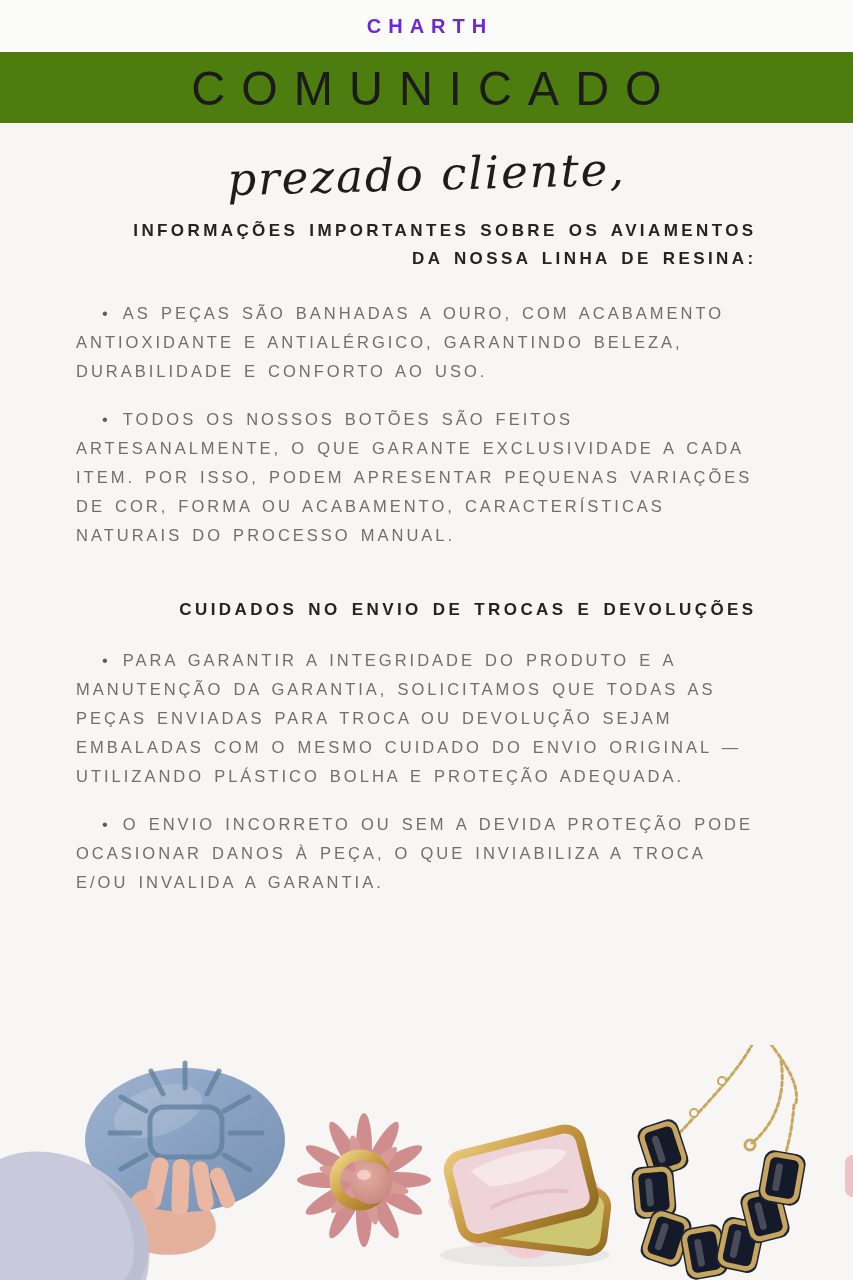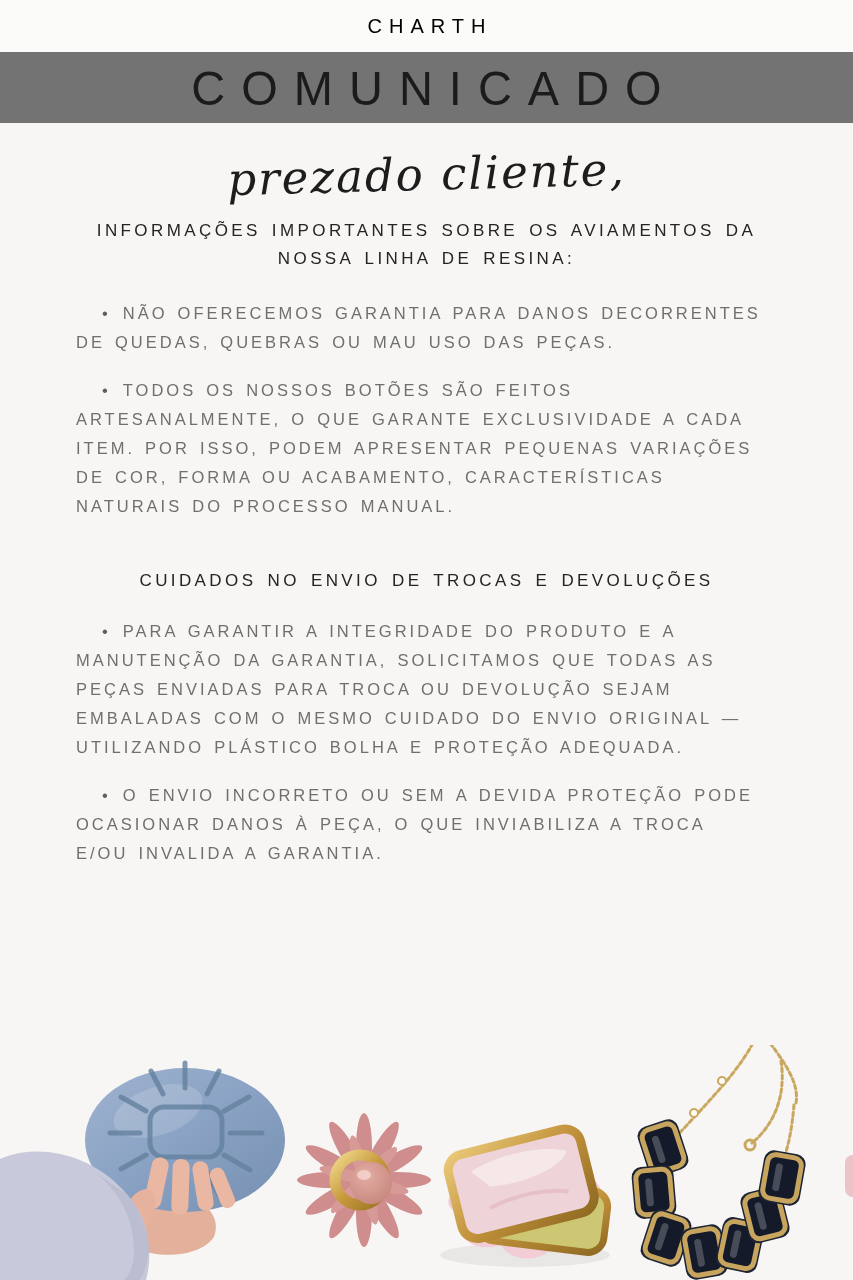--- a/index.html
+++ b/index.html
@@ -8,39 +8,39 @@
     background:#f7f6f4;
     font-family:"Liberation Sans",sans-serif;
     -webkit-font-smoothing:antialiased;
   }
   .topbar{
     height:52px;background:#fbfbfa;
     display:flex;align-items:center;justify-content:center;
   }
   .brand{
     font-size:20px;letter-spacing:7px;padding-left:7px;
-    color:#000000;font-weight:400;
+    color:#6d28d9;font-weight:700;
   }
   .banner{
-    height:71px;background:#737373;
+    height:71px;background:#4d7c0f;
     display:flex;align-items:center;justify-content:center;
   }
   .banner-title{
     font-size:47px;letter-spacing:16px;padding-left:16px;
     color:#1b1b1b;font-weight:400;transform:scaleY(1.04);
   }
   .greeting{
     margin:25px 0 16px;text-align:center;
     font-family:"DejaVu Serif",serif;font-style:italic;
     font-size:45px;color:#1d1d1d;letter-spacing:2px;
     transform:rotate(-1.5deg);
   }
   .sec-heading{
-    margin:0 auto 26px;max-width:660px;text-align:center;
-    font-size:17px;font-weight:normal;letter-spacing:3.4px;word-spacing:3px;
+    margin:0 auto 26px;max-width:660px;text-align:right;
+    font-size:17px;font-weight:bold;letter-spacing:3.4px;word-spacing:3px;
     line-height:28px;color:#242424;
   }
   .sec-heading.second{margin-top:46px;margin-bottom:22px;}
   .bullets{width:688px;margin:0 0 0 76px;}
   p.bullet{
     margin:19px 0;line-height:29px;text-indent:26px;
     font-size:16.5px;letter-spacing:3px;word-spacing:2.5px;
     color:#6f6f6f;
   }
   p.bullet .dot{margin-right:12px;color:#5e5e5e;}
@@ -67,21 +67,21 @@
 <div class="banner">
   <div class="banner-title">COMUNICADO</div>
 </div>
 
 <div class="greeting">prezado cliente,</div>
 
 <main>
   <h2 class="sec-heading">INFORMAÇÕES IMPORTANTES SOBRE OS AVIAMENTOS DA NOSSA LINHA DE RESINA:</h2>
 
   <div class="bullets">
-    <p class="bullet"><span class="dot">•</span><span>NÃO OFERECEMOS GARANTIA PARA DANOS DECORRENTES DE QUEDAS, QUEBRAS OU MAU USO DAS PEÇAS.</span></p>
+    <p class="bullet"><span class="dot">•</span><span>AS PEÇAS SÃO BANHADAS A OURO, COM ACABAMENTO ANTIOXIDANTE E ANTIALÉRGICO, GARANTINDO BELEZA, DURABILIDADE E CONFORTO AO USO.</span></p>
     <p class="bullet"><span class="dot">•</span><span>TODOS OS NOSSOS BOTÕES SÃO FEITOS ARTESANALMENTE, O QUE GARANTE EXCLUSIVIDADE A CADA ITEM. POR ISSO, PODEM APRESENTAR PEQUENAS VARIAÇÕES DE COR, FORMA OU ACABAMENTO, CARACTERÍSTICAS NATURAIS DO PROCESSO MANUAL.</span></p>
   </div>
 
   <h2 class="sec-heading second">CUIDADOS NO ENVIO DE TROCAS E DEVOLUÇÕES</h2>
 
   <div class="bullets">
     <p class="bullet"><span class="dot">•</span><span>PARA GARANTIR A INTEGRIDADE DO PRODUTO E A MANUTENÇÃO DA GARANTIA, SOLICITAMOS QUE TODAS AS PEÇAS ENVIADAS PARA TROCA OU DEVOLUÇÃO SEJAM EMBALADAS COM O MESMO CUIDADO DO ENVIO ORIGINAL — UTILIZANDO PLÁSTICO BOLHA E PROTEÇÃO ADEQUADA.</span></p>
     <p class="bullet"><span class="dot">•</span><span>O ENVIO INCORRETO OU SEM A DEVIDA PROTEÇÃO PODE OCASIONAR DANOS À PEÇA, O QUE INVIABILIZA A TROCA E/OU INVALIDA A GARANTIA.</span></p>
   </div>
 </main>

